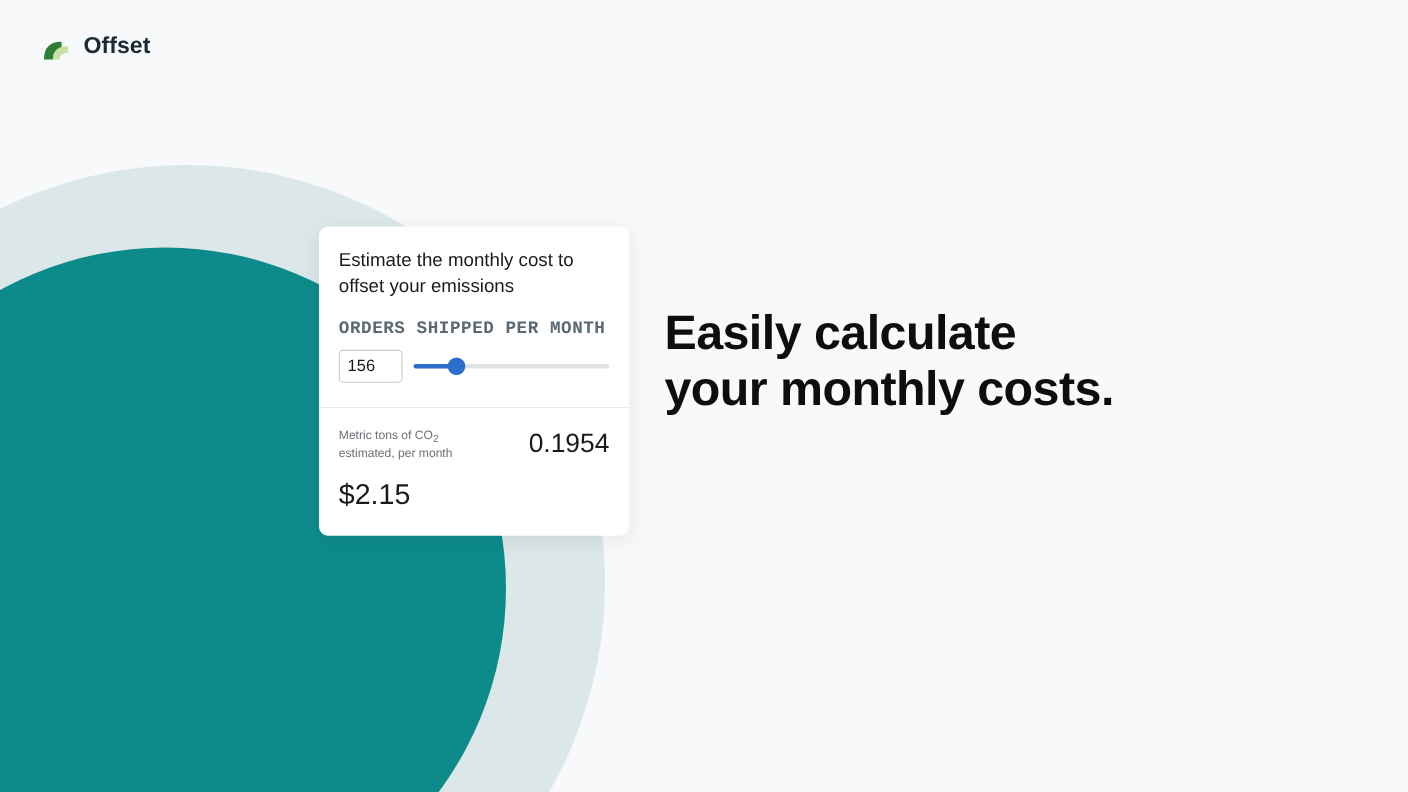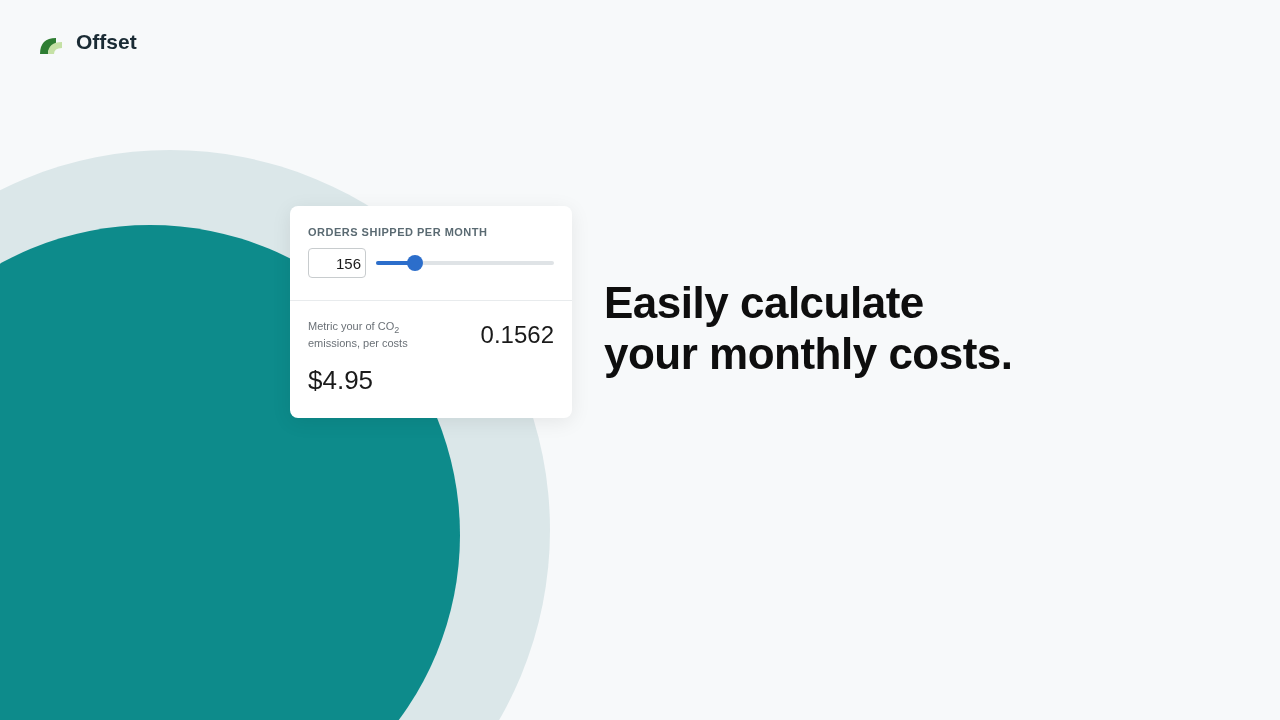--- a/index.html
+++ b/index.html
@@ -62,40 +62,41 @@
     padding: 20px 18px 22px 18px;
   }
   .card-title {
     font-size: 17px;
     line-height: 1.35;
     font-weight: 500;
     color: #1a1a1a;
     margin-bottom: 18px;
   }
   .field-label {
-    font-size: 11px;
+    font-size: 16px;
     letter-spacing: 0.5px;
     font-weight: 600;
     color: #5a6a72;
     text-transform: uppercase;
     margin-bottom: 10px;
+    font-family: Liberation Mono, monospace;
   }
   .controls-row {
     display: flex;
     align-items: center;
     gap: 10px;
   }
   .number-input {
     width: 58px;
     height: 30px;
     border: 1px solid #c8ccce;
     border-radius: 4px;
     font-size: 15px;
     text-align: right;
-    padding-right: 4px;
+    padding-right: 24px;
     color: #1a1a1a;
     font-family: inherit;
   }
   .slider-wrap {
     flex: 1;
     position: relative;
     height: 30px;
     display: flex;
     align-items: center;
   }
@@ -176,40 +177,41 @@
     <svg width="28" height="28" viewBox="0 0 28 28">
       <path d="M 4 24 Q 4 8 20 8 L 20 16 Q 12 16 12 24 Z" fill="#2e7d32"></path>
       <path d="M 12 24 Q 12 12 26 12 L 26 18 Q 18 18 18 24 Z" fill="#c5e1a5"></path>
     </svg>
   </div>
   <div class="brand-name">Offset</div>
 </div>
 
 <div class="card">
   <div class="card-top">
+    <div class="card-title">Estimate the monthly cost to offset your emissions</div>
     <div class="field-label">ORDERS SHIPPED PER MONTH</div>
     <div class="controls-row">
       <input class="number-input" type="text" value="156" style="">
       <div class="slider-wrap">
         <div class="slider-track"></div>
         <div class="slider-fill"></div>
         <div class="slider-thumb"></div>
       </div>
     </div>
   </div>
   <div class="card-bottom">
     <div class="result-row">
       <div class="result-label">
-        <span>Metric your of CO</span><span class="sub2">2</span><br>
-        <span>emissions, per costs</span>
+        <span>Metric tons of CO</span><span class="sub2">2</span><br>
+        <span>estimated, per month</span>
       </div>
-      <div class="result-value">0.1562</div>
+      <div class="result-value">0.1954</div>
     </div>
     <div class="result-row">
-      <div class="result-value-large">$4.95</div>
+      <div class="result-value-large">$2.15</div>
     </div>
   </div>
 </div>
 
 <div class="headline">
   <span>Easily calculate</span><br>
   <span>your monthly costs.</span>
 </div>
 
 </body></html>

